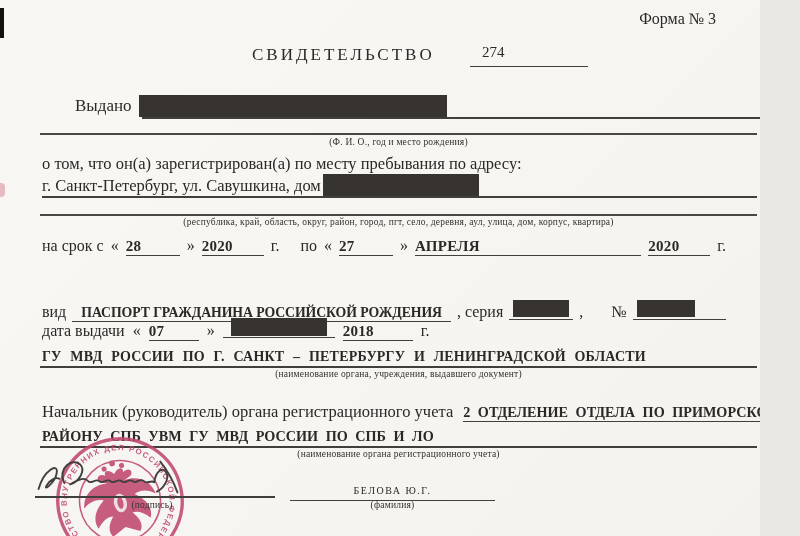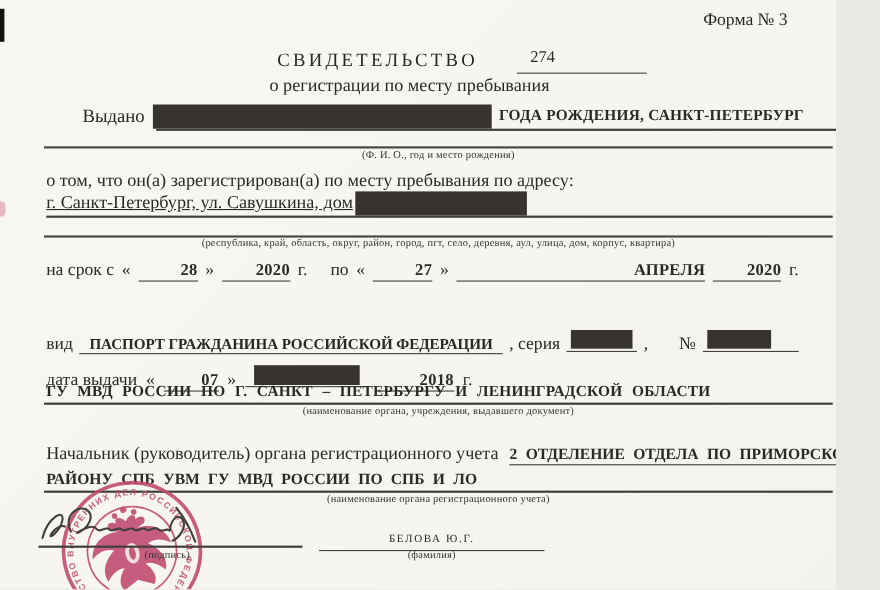--- a/index.html
+++ b/index.html
@@ -7,21 +7,21 @@
     position:relative;width:760px;height:536px;overflow:hidden;
     background:linear-gradient(135deg,#f8f7f4 0%,#f6f5f2 55%,#f3f2ee 100%);
     font-family:"Liberation Serif", serif;color:#2a2926;
   }
   .abs{position:absolute;}
   .row{position:absolute;display:flex;align-items:baseline;}
   .hline{position:absolute;background:#4a4845;height:2px;}
   .thin{height:1.5px;background:#413f3c;}
   .caption{position:absolute;text-align:center;font-size:9.5px;color:#33312e;letter-spacing:0.2px;}
   .redaction{background:#37342f;}
-  .cell{border-bottom:1.5px solid #413f3c;text-align:right;}
+  .cell{border-bottom:1.5px solid #413f3c;text-align:left;}
   .filled{font-weight:bold;font-size:15px;letter-spacing:0.3px;}
   .label{font-size:16px;}
   .big{font-size:16.5px;}
   .condensed{font-weight:600;font-size:13.8px;letter-spacing:-0.1px;}
   .authority{font-weight:600;font-size:14px;word-spacing:5px;letter-spacing:0.2px;}
   .orgname{font-weight:600;font-size:14.2px;word-spacing:4px;font-family:Liberation Serif, serif;}
   .stamp{position:absolute;left:46px;top:430px;width:148px;height:148px;opacity:0.88;}
   .sig{position:absolute;left:30px;top:456px;width:180px;height:48px;}
 </style>
 </head>
@@ -31,34 +31,32 @@
 
   <div class="abs" style="left:0;top:8px;width:4px;height:30px;background:#14120f;"></div>
   <div class="abs" style="left:0;top:183px;width:5px;height:14px;background:#e7bac2;border-radius:0 4px 4px 0;"></div>
 
   <div class="abs label" style="top:10px;right:44px;">Форма № 3</div>
 
   <div class="abs" style="left:252px;top:45px;font-size:17px;letter-spacing:3px;">СВИДЕТЕЛЬСТВО</div>
   <div class="abs cell" style="left:470px;top:44px;width:106px;height:22px;font-size:15px;text-align:left;padding-left:12px;">
     <span>274</span>
   </div>
-  <div class="abs big" style="left:245px;top:68px;">о регистрации по месту пребывания</div>
 
   <div class="row" style="left:75px;top:95px;right:34px;align-items:center;gap:7px;">
     <span class="big" style="font-size:17px;">Выдано</span>
     <span class="redaction" style="width:308px;height:22px;flex:none;"></span>
-    <span style="font-weight:bold;font-size:14px;letter-spacing:0.2px;white-space:nowrap;">ГОДА РОЖДЕНИЯ, САНКТ-ПЕТЕРБУРГ</span>
   </div>
   <div class="abs thin" style="left:142px;top:117px;width:628px;"></div>
   <div class="hline" style="left:40px;top:133px;width:717px;"></div>
   <div class="caption" style="left:40px;top:137px;width:717px;">(Ф. И. О., год и место рождения)</div>
 
   <div class="abs big" style="left:42px;top:154px;">о том, что он(а) зарегистрирован(а) по месту пребывания по адресу:</div>
 
-  <div class="row" style="left:42px;top:174px;align-items:flex-start;text-decoration:underline;">
+  <div class="row" style="left:42px;top:174px;align-items:flex-end;">
     <span class="big">г. Санкт-Петербург, ул. Савушкина, дом</span>
     <span class="redaction" style="width:156px;height:22px;margin-left:2px;"></span>
   </div>
   <div class="abs thin" style="left:42px;top:196px;width:715px;"></div>
   <div class="hline" style="left:40px;top:214px;width:717px;"></div>
   <div class="caption" style="left:40px;top:217px;width:717px;">(республика, край, область, округ, район, город, пгт, село, деревня, аул, улица, дом, корпус, квартира)</div>
 
   <div class="row label" style="left:42px;top:237px;right:34px;gap:7px;">
     <span style="white-space:nowrap;">на срок с</span>
     <span>«</span>
@@ -71,34 +69,34 @@
     <span class="cell filled" style="width:54px;">27</span>
     <span>»</span>
     <span class="cell filled" style="flex:1.1;">АПРЕЛЯ</span>
     <span class="cell filled" style="width:62px;">2020</span>
     <span>г.</span>
   </div>
 
 
   <div class="row label" style="left:42px;top:298px;right:34px;gap:6px;">
     <span>вид</span>
-    <span class="cell condensed" style="padding:0 9px;white-space:nowrap;">ПАСПОРТ ГРАЖДАНИНА РОССИЙСКОЙ ФЕДЕРАЦИИ</span>
+    <span class="cell condensed" style="padding:0 9px;white-space:nowrap;">ПАСПОРТ ГРАЖДАНИНА РОССИЙСКОЙ РОЖДЕНИЯ</span>
     <span style="white-space:nowrap;">, серия</span>
     <span class="cell" style="width:64px;height:21px;display:flex;align-items:center;justify-content:center;">
       <span class="redaction" style="width:56px;height:17px;"></span>
     </span>
     <span>,</span>
     <span style="width:16px;"></span>
     <span>№</span>
     <span class="cell" style="flex:1;height:21px;display:flex;align-items:center;">
       <span class="redaction" style="width:58px;height:17px;margin-left:4px;"></span>
     </span>
   </div>
 
-  <div class="row label" style="left:42px;top:330px;gap:8px;">
+  <div class="row label" style="left:42px;top:316px;gap:8px;">
     <span>дата выдачи</span>
     <span>«</span>
     <span class="cell filled" style="width:50px;">07</span>
     <span>»</span>
     <span class="cell" style="width:112px;height:21px;display:flex;align-items:center;justify-content:center;">
       <span class="redaction" style="width:96px;height:18px;"></span>
     </span>
     <span class="cell filled" style="width:70px;">2018</span>
     <span>г.</span>
   </div>

